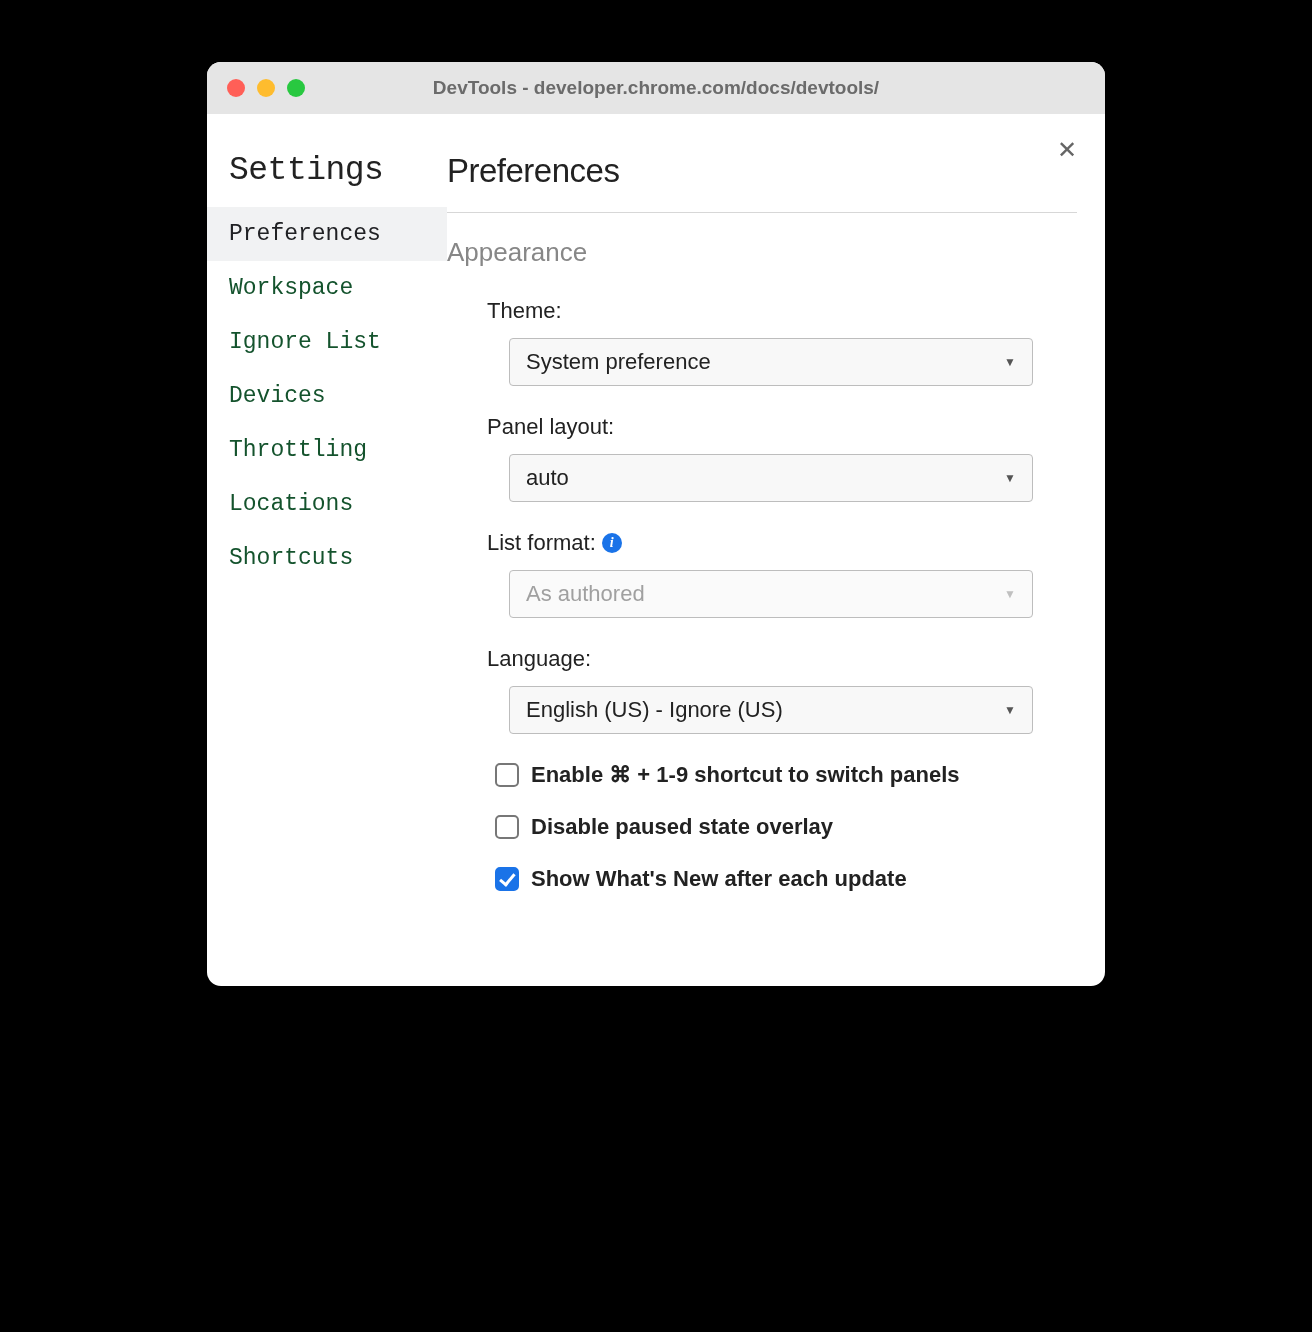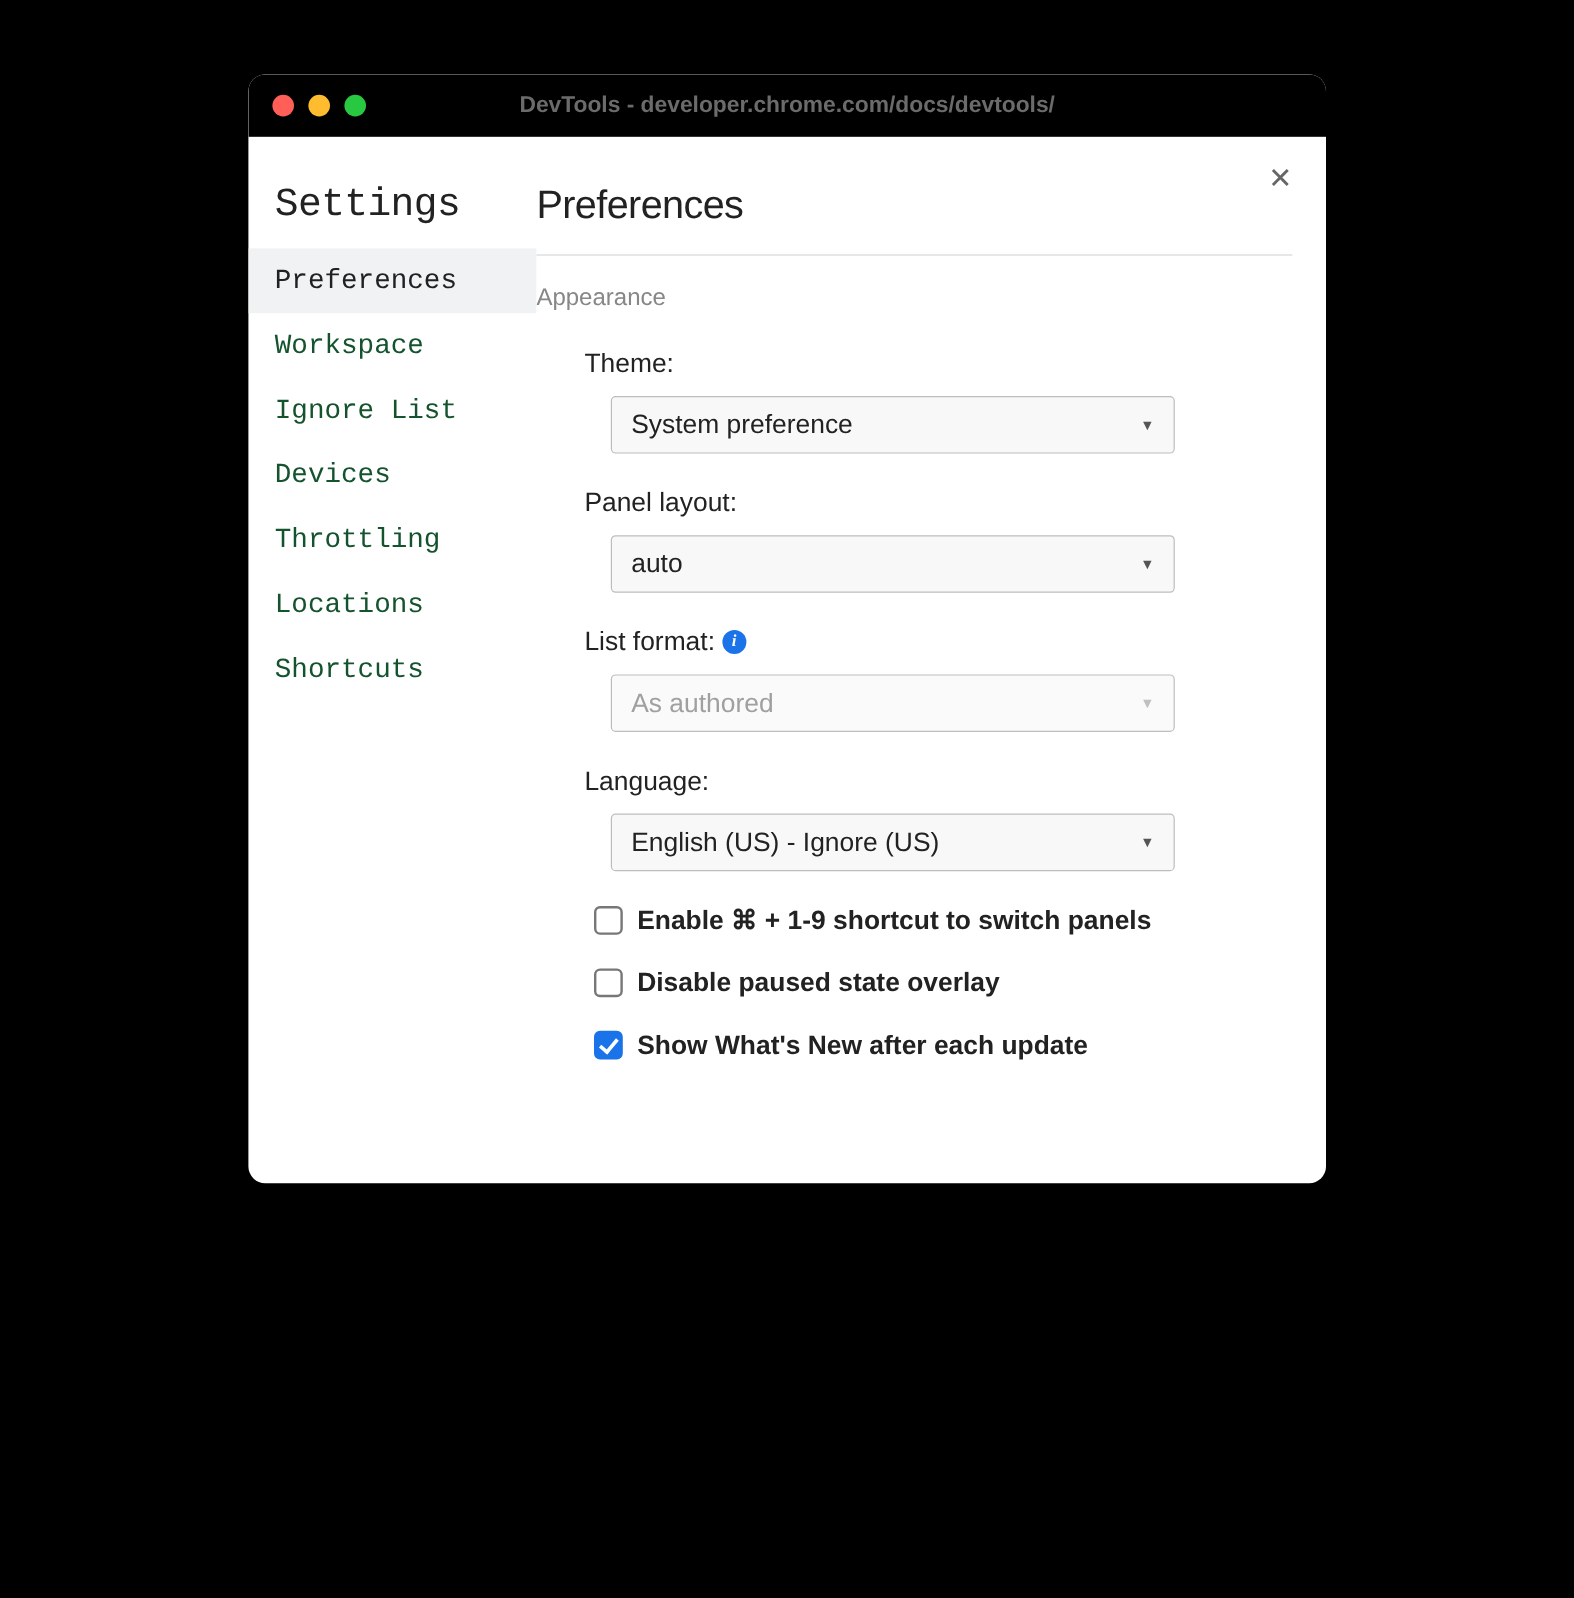--- a/index.html
+++ b/index.html
@@ -17,21 +17,21 @@
       width: 898px;
       height: 924px;
       background: #fff;
       border-radius: 14px;
       box-shadow: 0 30px 60px rgba(0,0,0,0.5);
       overflow: hidden;
       position: relative;
     }
     .titlebar {
       height: 52px;
-      background: #000000;
+      background: #e5e5e5;
       display: flex;
       align-items: center;
       padding: 0 20px;
       position: relative;
     }
     .traffic-lights {
       display: flex;
       gap: 12px;
       align-items: center;
     }
@@ -111,21 +111,21 @@
       color: #222;
       margin-bottom: 22px;
       letter-spacing: -0.5px;
     }
     .hr {
       border: none;
       border-top: 1px solid #d7d7d7;
       margin-bottom: 24px;
     }
     .section-title {
-      font-size: 20px;
+      font-size: 26px;
       color: #878787;
       margin-bottom: 30px;
       font-weight: 400;
     }
     .field {
       margin-bottom: 28px;
       padding-left: 40px;
     }
     .field-label {
       font-size: 22px;
@@ -143,21 +143,21 @@
       background: #1a73e8;
       color: #fff;
       font-size: 14px;
       font-weight: 700;
       align-items: center;
       justify-content: center;
       font-style: italic;
       font-family: Georgia, serif;
     }
     .select {
-      width: 470px;
+      width: 524px;
       height: 48px;
       margin-left: 22px;
       border: 1px solid #bdbdbd;
       border-radius: 4px;
       background: #f8f8f8;
       display: flex;
       align-items: center;
       justify-content: space-between;
       padding: 0 16px;
       font-size: 22px;

